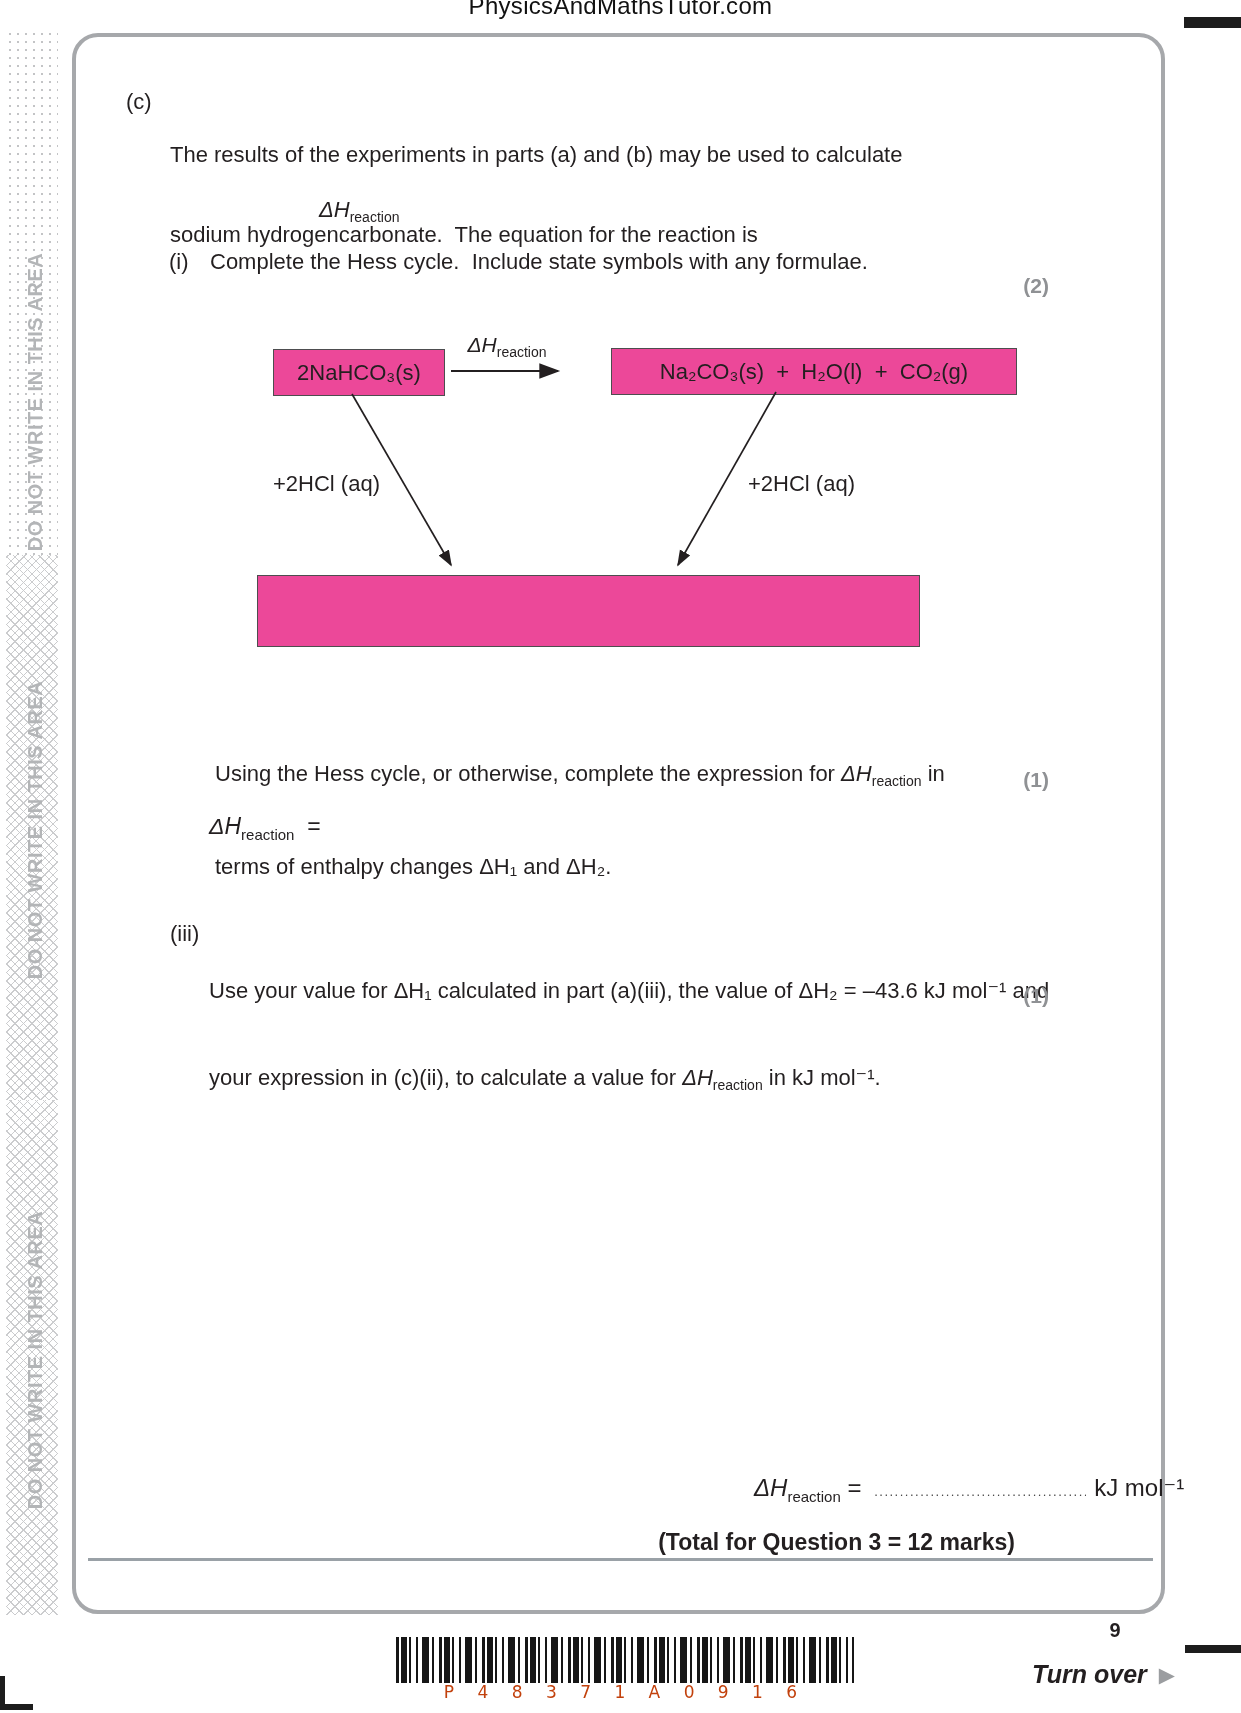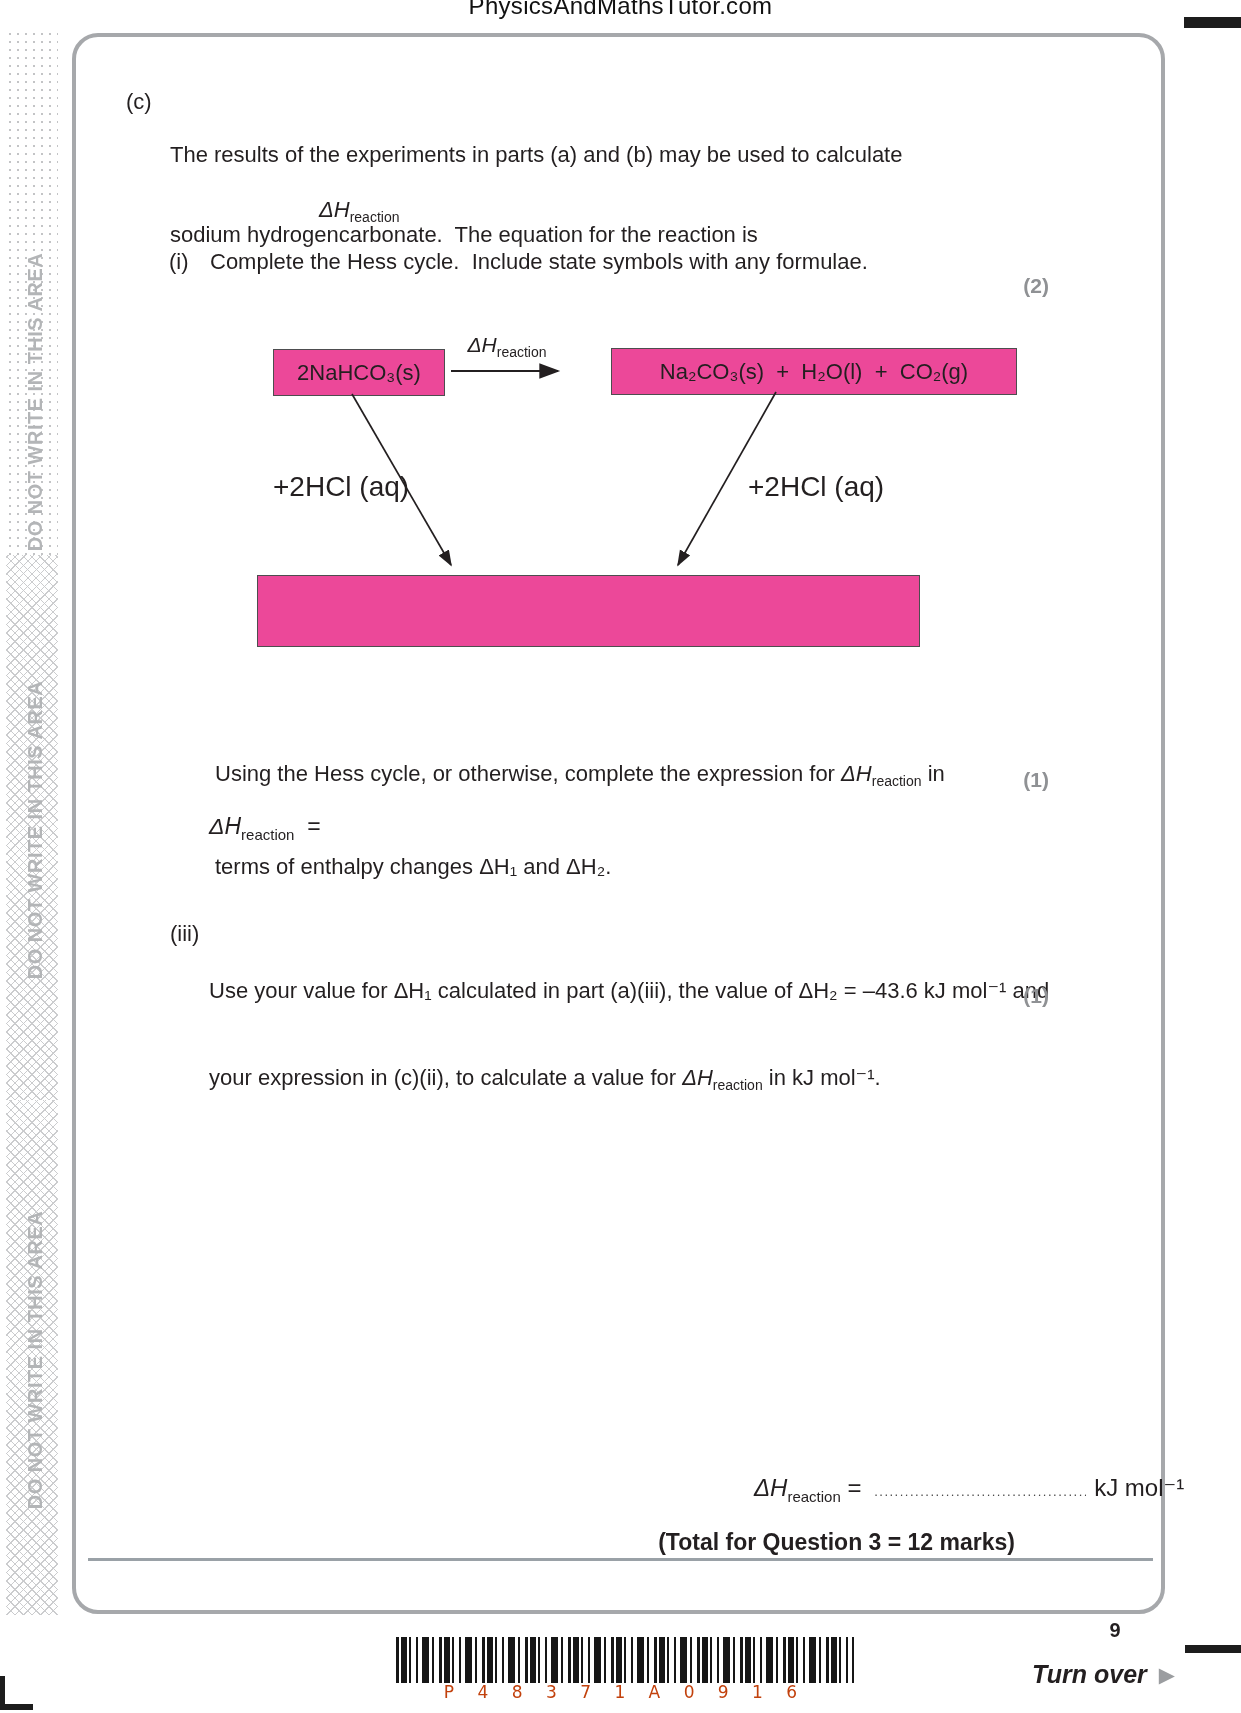--- a/index.html
+++ b/index.html
@@ -48,21 +48,21 @@
   .marks{position:absolute;right:112px;color:#8f9194;font-weight:bold;font-size:21px;}
   .m2{top:237px;} .m1a{top:731px;} .m1b{top:947px;}
   
   .dbox{position:absolute;border:1.5px solid #4d4d4f;display:flex;
     align-items:center;justify-content:center;font-size:22px;white-space:pre;background:#ec4899;}
   .dbox-left{left:197px;top:312px;width:170px;height:45px;}
   .dbox-right{left:503px;top:311px;width:404px;height:45px;margin-left:32px;}
   .dbox-bottom{left:181px;top:538px;width:661px;height:70px;}
   .dlabel{position:absolute;left:366px;top:296px;width:130px;text-align:center;font-size:21px;}
   .svg-arrows{position:absolute;left:170px;top:290px;width:760px;height:330px;}
-  .hcl{position:absolute;font-size:28px;white-space:pre;}
+  .hcl{position:absolute;font-size:22px;white-space:pre;}
   .hcl-left{left:197px;top:434px;}
   .hcl-right{left:672px;top:434px;}
   
   .ii-row{left:95px;top:668px;}
   .ii-row .plabel{width:38px;font-size:22px;}
   .ii-row .tline{line-height:33px;margin-left:44px;}
   .iii-row{left:94px;top:884px;}
   .iii-row .plabel{width:39px;font-size:22px;}
   .iii-row .tline{line-height:35px;}
   .ital{font-style:italic;}

